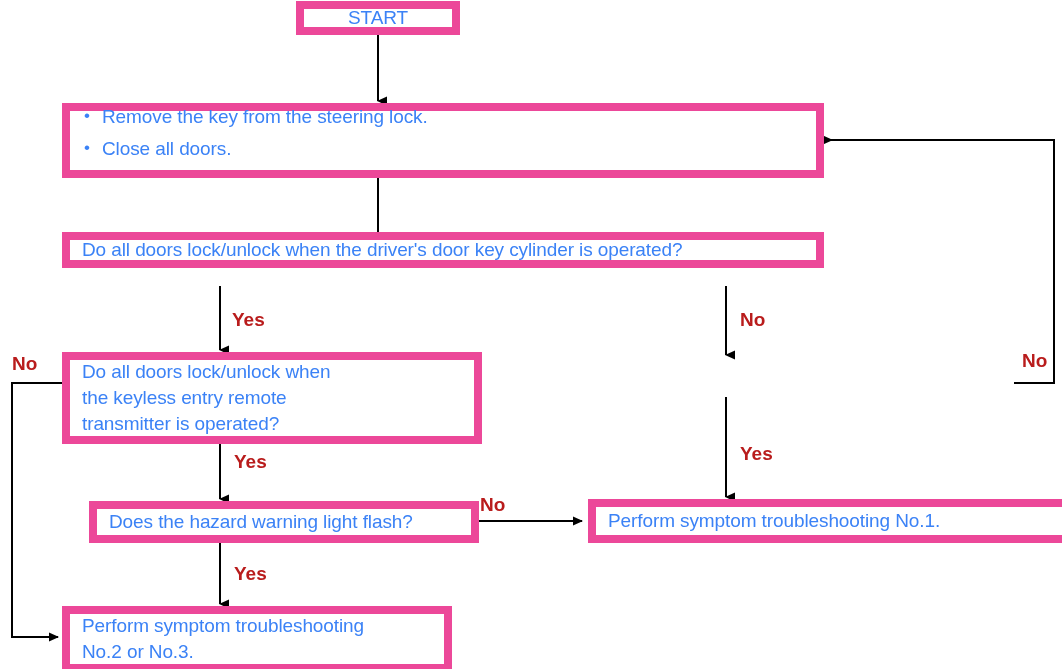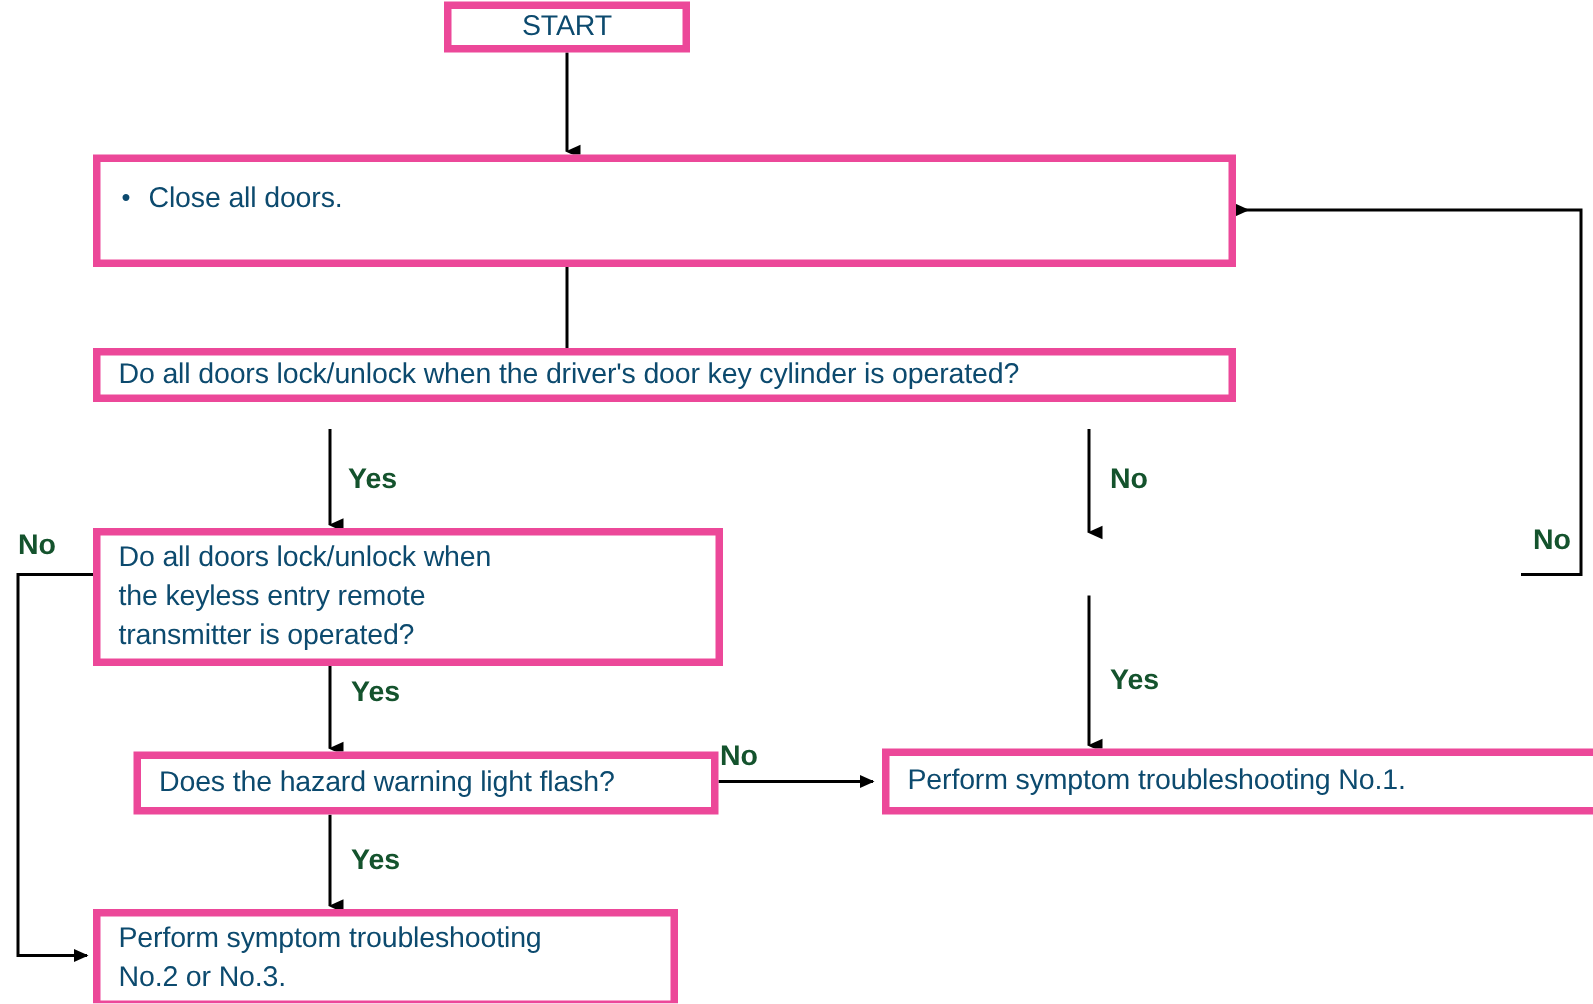--- a/index.html
+++ b/index.html
@@ -21,23 +21,23 @@
     position: absolute;
     left: 0;
     top: 0;
     width: 1062px;
     height: 669px;
     pointer-events: none;
   }
   .node {
     position: absolute;
     box-sizing: border-box;
-    border: 5px solid #ec4899;
+    border: 8px solid #ec4899;
     background: #ffffff;
-    color: #0c4a6e;
+    color: #3b82f6;
     font-size: 19px;
     line-height: 26px;
     font-weight: 400;
     display: flex;
     align-items: center;
     letter-spacing: -0.1px;
     z-index: 2;
   }
   .node .inner {
     width: 100%;
@@ -62,21 +62,21 @@
     content: "\2022";
     position: absolute;
     left: 2px;
     top: -1px;
     font-size: 17px;
   }
   .edge-label {
     position: absolute;
     font-size: 19px;
     font-weight: bold;
-    color: #14532d;
+    color: #b91c1c;
     z-index: 3;
     white-space: nowrap;
     letter-spacing: 0px;
   }
 </style>
 </head>
 <body>
 
 <div id="canvas">
 
@@ -114,20 +114,21 @@
     <path d="M220,543 L220,604" stroke="#000000" stroke-width="2" fill="none" marker-end="url(#ah-down)"></path>
   </svg>
 
   <div class="node center" style="left:296px; top:1px; width:164px; height:34px;">
     <div class="inner">START</div>
   </div>
 
   <div class="node" style="left:62px; top:103px; width:762px; height:75px;">
     <div class="inner">
       <ul class="bullets">
+        <li>Remove the key from the steering lock.</li>
         <li>Close all doors.</li>
       </ul>
     </div>
   </div>
 
   <div class="node" style="left:62px; top:232px; width:762px; height:36px;">
     <div class="inner">Do all doors lock/unlock when the driver's door key cylinder is operated?</div>
   </div>
 
   <div class="node" style="left:62px; top:352px; width:420px; height:92px;">

